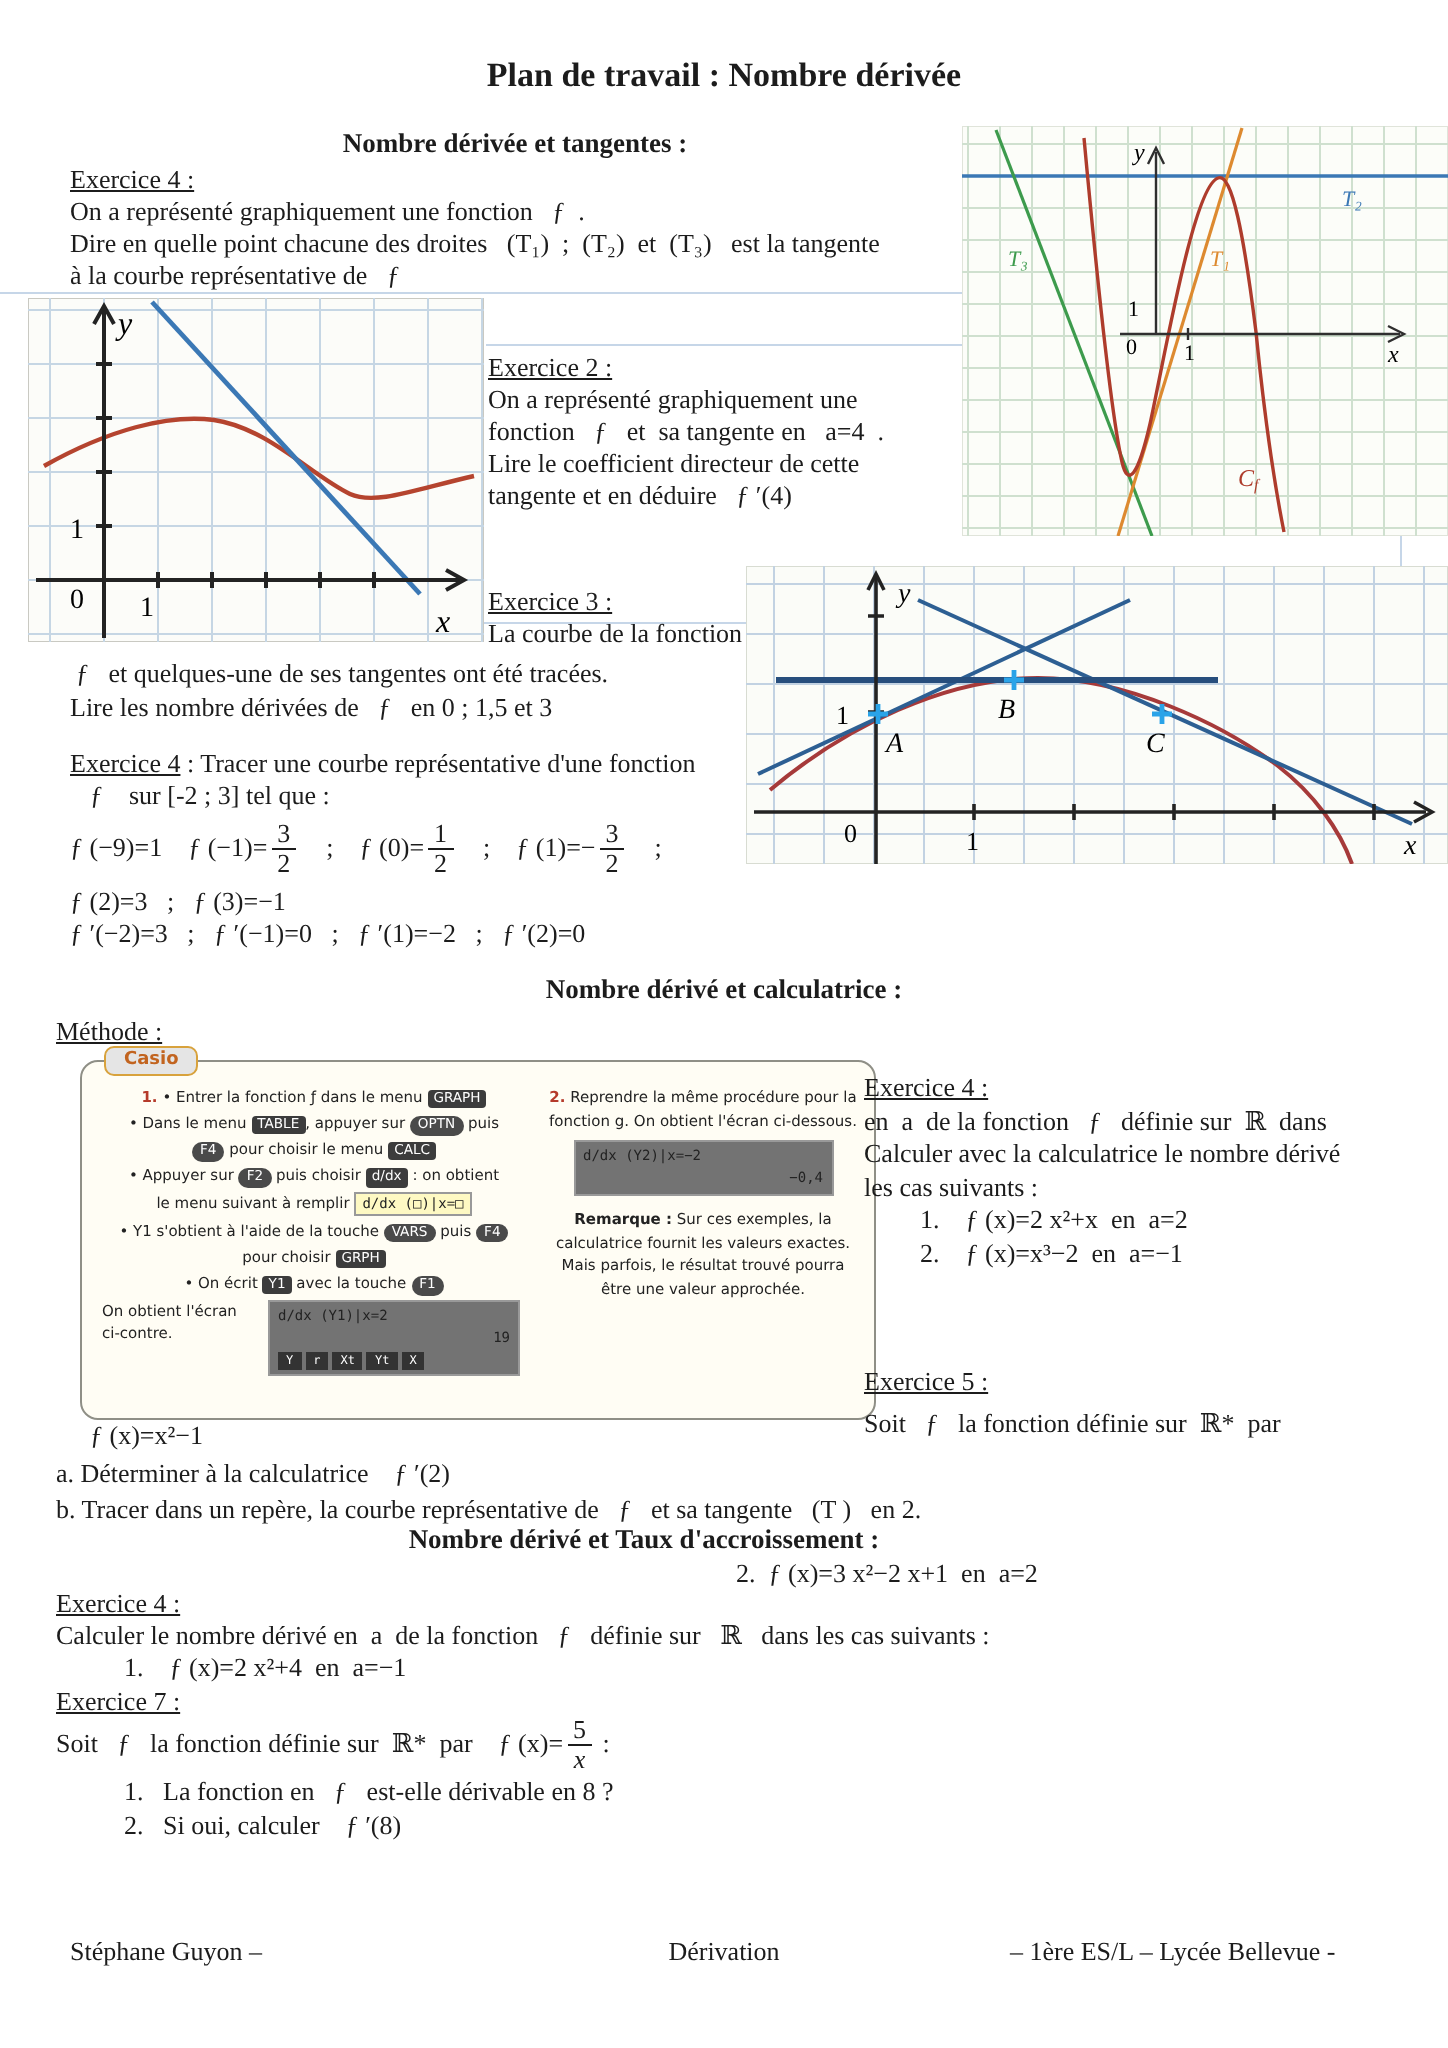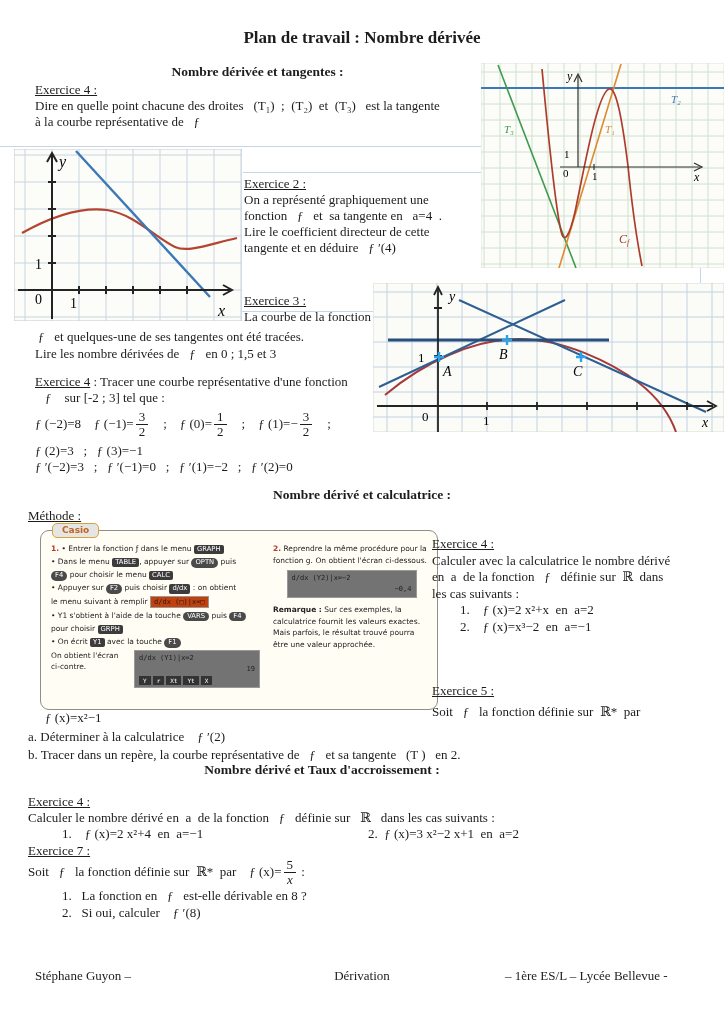--- a/index.html
+++ b/index.html
@@ -17,26 +17,26 @@
   .pair{display:inline-flex;align-items:center;}
   .frame{background:#c6d6e8;}
   
   .casio{position:absolute;left:40px;top:530px;width:396px;height:178px;border:1.5px solid #8f8f86;border-radius:9px;
          background:#fffdf4;font-family:"DejaVu Sans",sans-serif;font-size:7.5px;line-height:1.55;color:#222;}
   .casio-tab{position:absolute;top:-8px;left:11px;background:#e5e5e5;border:1.2px solid #d8a23c;border-radius:5px;
              padding:0 9px;font-size:9px;font-weight:bold;color:#c2641f;line-height:13px;}
   .casio-cols{display:flex;gap:10px;padding:12px 7px 4px 10px;}
   .ccol-l{width:212px;}
   .ccol-r{width:157px;}
-  .cl{margin-bottom:1.5px;}
+  .cl{margin-bottom:1.5px;text-align:center;}
   .num{color:#b53a2a;font-weight:bold;}
   .chip{background:#3c3c3c;color:#fff;border-radius:2px;padding:0 3px;font-size:6.8px;display:inline-block;line-height:1.35;}
   .key{background:#4a4a4a;color:#fff;border-radius:6px;padding:0 4px;font-size:6.8px;display:inline-block;line-height:1.4;}
   .screen{border:1px solid #999;background:#737373;padding:2px 4px;font-size:7px;font-family:"DejaVu Sans Mono",monospace;}
-  .scr-inline{border:1px solid #999;background:#c2410c;padding:0 3px;font-size:7px;font-family:"DejaVu Sans Mono",monospace;display:inline-block;}
+  .scr-inline{border:1px solid #999;background:#fef9c3;padding:0 3px;font-size:7px;font-family:"DejaVu Sans Mono",monospace;display:inline-block;}
   .scr-val{text-align:right;}
   .scr-menu{display:flex;gap:2px;margin-top:2px;}
   .scr-menu span{background:#333;color:#fff;padding:0 4px;font-size:6px;line-height:1.5;}
   .flexrow{display:flex;align-items:flex-start;gap:5px;}
   svg text{font-family:"Liberation Serif","DejaVu Serif",serif;}
 </style>
 </head>
 <body>
 
 <div class="page">
@@ -45,20 +45,21 @@
   <div class="abs frame" style="left:556px;top:146px;width:1px;height:27px"></div>
   <div class="abs frame" style="left:243px;top:172px;width:313px;height:1px"></div>
   <div class="abs frame" style="left:180px;top:311px;width:520px;height:1px"></div>
   <div class="abs frame" style="left:700px;top:268px;width:1px;height:44px"></div>
 
   <div class="abs pagetitle">Plan de travail : Nombre dérivée</div>
   <div class="abs h" style="left:35px;top:64px;width:445px">Nombre dérivée et tangentes :</div>
 
   <div class="abs" style="left:35px;top:82px;width:460px">
     <div><span class="exlabel">Exercice 4 :</span></div>
+    <div>On a représenté graphiquement une fonction &nbsp;&nbsp;ƒ&nbsp; .</div>
     <div>Dire en quelle point chacune des droites &nbsp;&nbsp;(T₁)&nbsp; ; &nbsp;(T₂)&nbsp; et &nbsp;(T₃)&nbsp;&nbsp; est la tangente</div>
     <div>à la courbe représentative de &nbsp;&nbsp;ƒ</div>
   </div>
 
   <svg class="abs" style="left:481px;top:63px" width="243" height="205" viewBox="0 0 243 205">
     <rect width="243" height="205" fill="#fcfdf9" stroke="#e0e4da"></rect>
     <path stroke="#cfe0cf" stroke-width="1" fill="none" d="M3 0V205M19 0V205M35 0V205M51 0V205M67 0V205M83 0V205M99 0V205M115 0V205M131 0V205M147 0V205M163 0V205M179 0V205M195 0V205M211 0V205M227 0V205M0 9H243M0 25H243M0 41H243M0 57H243M0 73H243M0 89H243M0 105H243M0 121H243M0 137H243M0 153H243M0 169H243M0 185H243M0 201H243"></path>
     <path d="M0 25H243" stroke-width="1.8" fill="none" stroke="#3b78b5"></path>
     <path d="M17 2L95 205" stroke-width="1.6" fill="none" stroke="#3d9b4d"></path>
     <path d="M78 205L140 1" stroke-width="1.6" fill="none" stroke="#dd8a30"></path>
@@ -132,21 +133,21 @@
     <text x="45" y="79" font-size="13">1</text>
     <text x="70" y="93" font-size="14" font-style="italic">A</text>
     <text x="126" y="76" font-size="14" font-style="italic">B</text>
     <text x="200" y="93" font-size="14" font-style="italic">C</text>
   </svg>
 
   <div class="abs" style="left:35px;top:374px;width:420px">
     <div><span class="exlabel">Exercice  4</span><span> : Tracer une courbe représentative d'une fonction</span></div>
     <div style="padding-left:10px">ƒ&nbsp;&nbsp;&nbsp; sur [-2 ; 3] tel que :</div>
     <div class="fmrow" style="height:32px;margin-top:2px">
-      <span>ƒ (−2)=8</span>
+      <span>ƒ (−9)=1</span>
       <span class="pair">
           <span>ƒ (−1)=</span>
           <span class="frac">
             <span class="fn">3</span>
             <span class="fd">2</span>
           </span>
         </span>
       <span>;</span>
       <span class="pair">
           <span>ƒ (0)=</span>
@@ -205,41 +206,41 @@
           <div>d/dx (Y2)|x=−2</div>
           <div class="scr-val">−0,4</div>
         </div>
         <div class="cl"><b>Remarque :</b><span> Sur ces exemples, la calculatrice fournit les valeurs exactes. Mais parfois, le résultat trouvé pourra être une valeur approchée.</span></div>
       </div>
     </div>
   </div>
 
   <div class="abs" style="left:432px;top:536px;width:290px;line-height:16.5px">
     <div><span class="exlabel">Exercice  4 :</span></div>
+    <div>en &nbsp;a&nbsp; de la fonction &nbsp;&nbsp;ƒ&nbsp;&nbsp; définie sur &nbsp;ℝ&nbsp; dans</div>
     <div>Calculer avec la calculatrice le nombre dérivé</div>
-    <div>en &nbsp;a&nbsp; de la fonction &nbsp;&nbsp;ƒ&nbsp;&nbsp; définie sur &nbsp;ℝ&nbsp; dans</div>
     <div>les cas suivants :</div>
     <div style="padding-left:28px"><span>1.</span>&nbsp;&nbsp;&nbsp;&nbsp;<span>ƒ (x)=2 x²+x &nbsp;en&nbsp; a=2</span></div>
     <div style="padding-left:28px"><span>2.</span>&nbsp;&nbsp;&nbsp;&nbsp;<span>ƒ (x)=x³−2 &nbsp;en&nbsp; a=−1</span></div>
   </div>
 
   <div class="abs" style="left:432px;top:680px;width:290px;line-height:21px">
     <div><span class="exlabel">Exercice 5 :</span></div>
     <div>Soit &nbsp;&nbsp;ƒ&nbsp;&nbsp; la fonction définie sur &nbsp;ℝ*&nbsp; par</div>
   </div>
   <div class="abs" style="left:45px;top:710px">ƒ (x)=x²−1</div>
   <div class="abs" style="left:28px;top:729px">a. Déterminer à la calculatrice &nbsp;&nbsp;&nbsp;ƒ ′(2)</div>
   <div class="abs" style="left:28px;top:747px">b. Tracer dans un repère, la courbe représentative de &nbsp;&nbsp;ƒ&nbsp;&nbsp; et sa tangente &nbsp;&nbsp;(T )&nbsp;&nbsp; en 2.</div>
 
   <div class="abs h" style="left:0;top:762px;width:644px">Nombre dérivé et Taux d'accroissement  :</div>
 
   <div class="abs" style="left:28px;top:794px"><span class="exlabel">Exercice  4 :</span></div>
   <div class="abs" style="left:28px;top:810px;width:690px">Calculer le nombre dérivé en &nbsp;a&nbsp; de la fonction &nbsp;&nbsp;ƒ&nbsp;&nbsp; définie sur &nbsp;&nbsp;ℝ&nbsp;&nbsp; dans les cas suivants :</div>
   <div class="abs" style="left:62px;top:826px">1. &nbsp;&nbsp;&nbsp;ƒ (x)=2 x²+4 &nbsp;en&nbsp; a=−1</div>
-  <div class="abs" style="left:368px;top:826px">2. &nbsp;ƒ (x)=3 x²−2 x+1 &nbsp;en&nbsp; a=2</div>
+  <div class="abs" style="left:368px;top:779px">2. &nbsp;ƒ (x)=3 x²−2 x+1 &nbsp;en&nbsp; a=2</div>
 
   <div class="abs" style="left:28px;top:843px"><span class="exlabel">Exercice  7 :</span></div>
   <div class="abs fmrow" style="left:28px;top:858px;gap:0">
     <span>Soit &nbsp;&nbsp;ƒ&nbsp;&nbsp; la fonction définie sur &nbsp;ℝ*&nbsp; par &nbsp;&nbsp;&nbsp;ƒ (x)=</span>
     <span class="frac">
         <span class="fn">5</span>
         <span class="fd it">x</span>
       </span>
     <span>&nbsp;:</span>
   </div>

